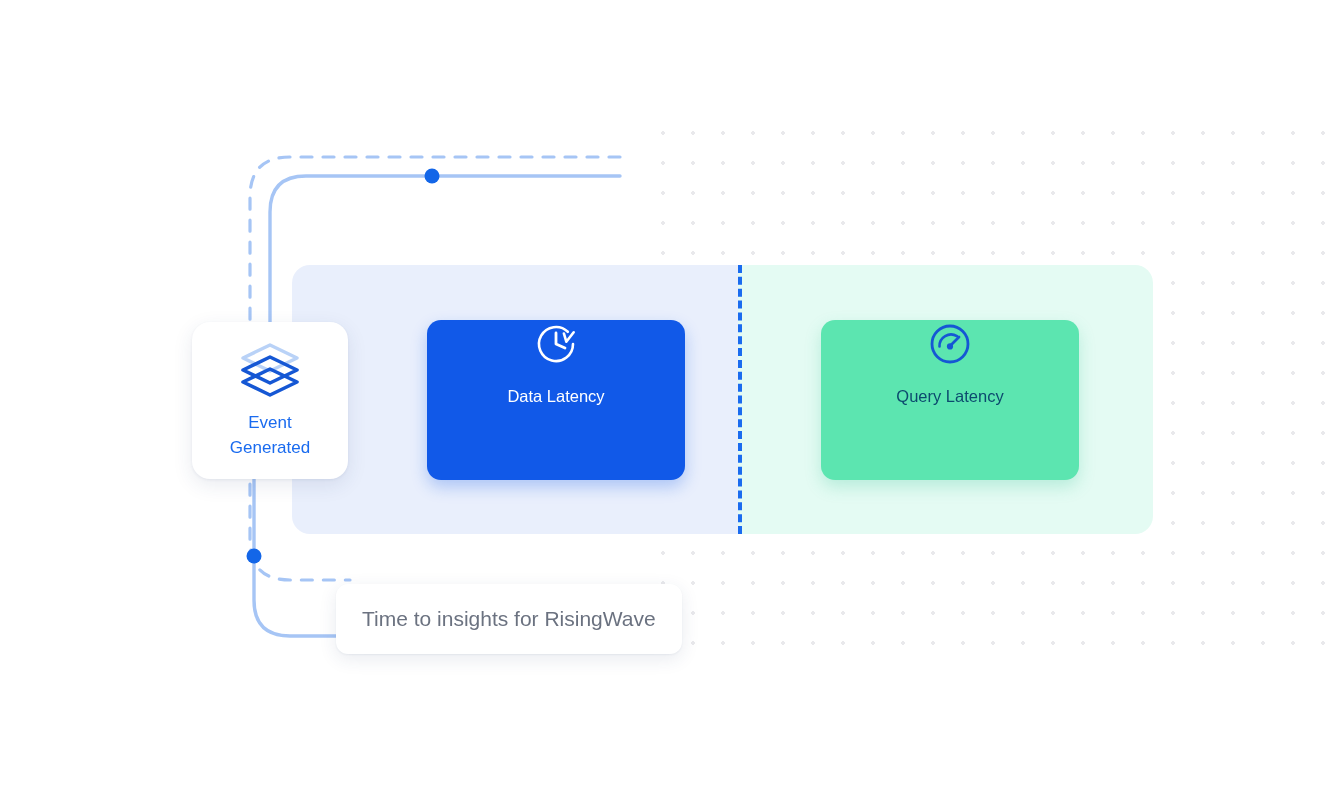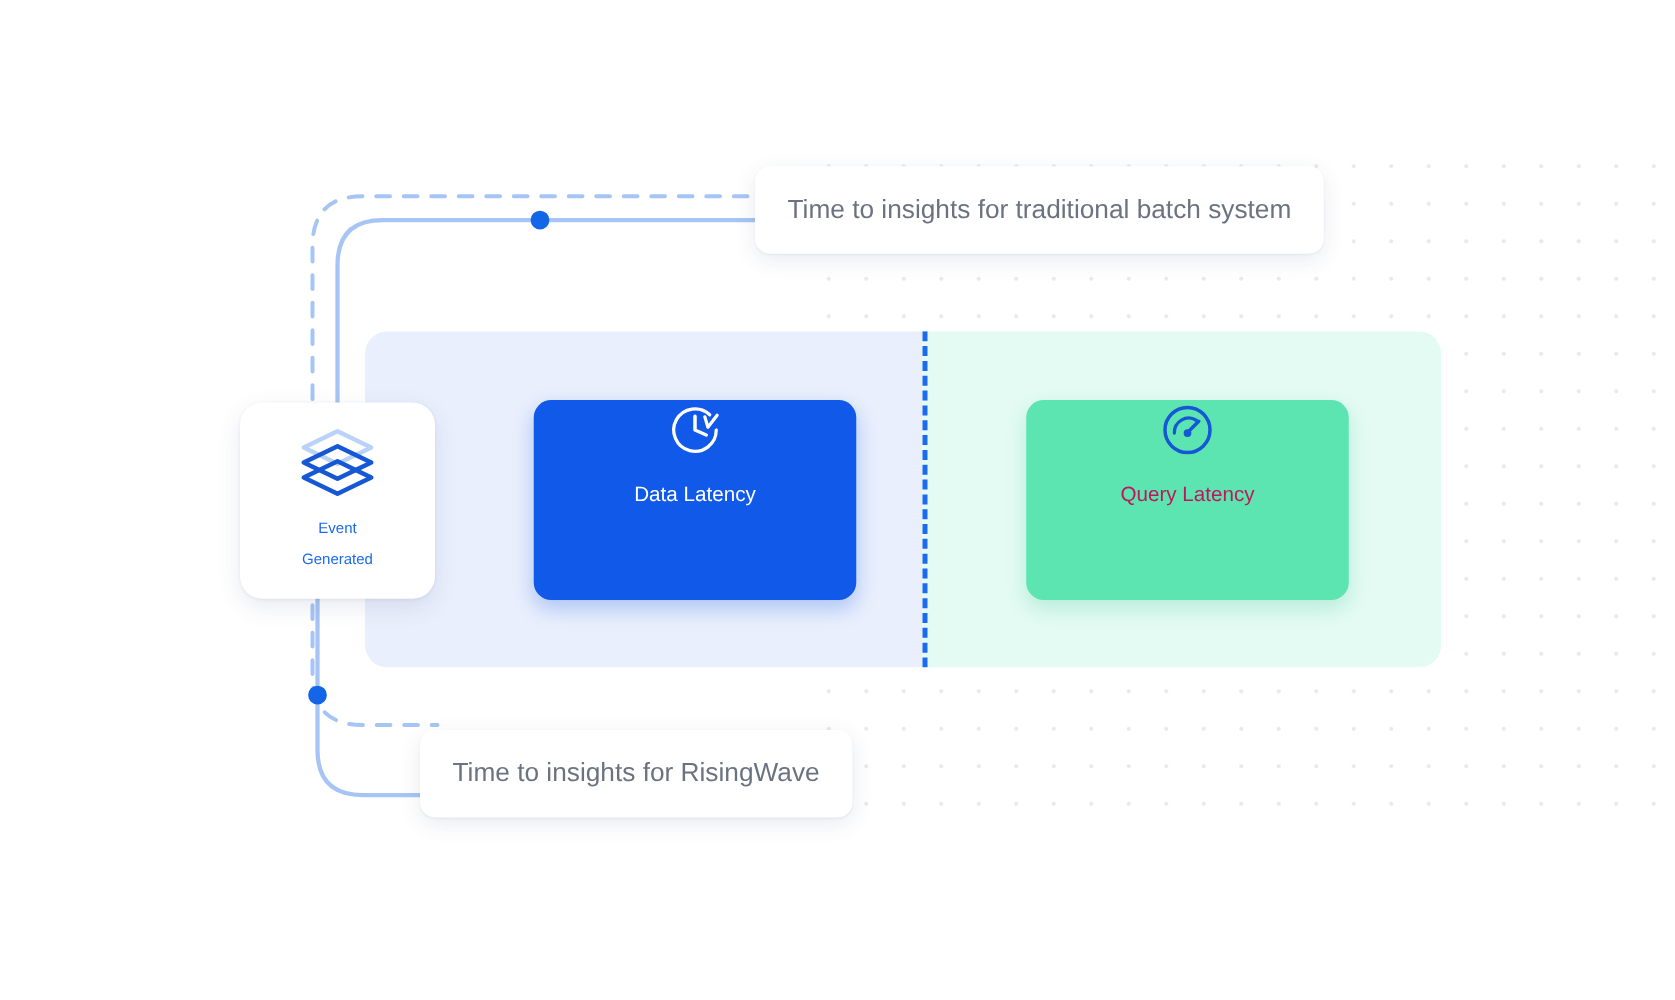--- a/index.html
+++ b/index.html
@@ -89,21 +89,21 @@
     justify-content: center;
   }
   .event-card .icon-wrap {
     width: 62px;
     height: 56px;
     margin-bottom: 12px;
     display: block;
   }
   .event-card .event-label {
     color: #1a6bef;
-    font-size: 12px;
+    font-size: 17px;
     line-height: 25px;
     text-align: center;
     font-family: "Liberation Sans", sans-serif;
   }
 
   
   .latency-card {
     position: absolute;
     width: 258px;
     height: 160px;
@@ -130,21 +130,21 @@
     background: #1159e8;
     box-shadow: 0 7px 16px rgba(17, 89, 232, 0.28);
   }
   .card-data .latency-label { color: #ffffff; }
   .card-query {
     left: 821px;
     top: 320px;
     background: #5ce5b0;
     box-shadow: 0 7px 16px rgba(58, 196, 150, 0.26);
   }
-  .card-query .latency-label { color: #be185d; }
+  .card-query .latency-label { color: #0c4a6e; }
 
   
   .callout {
     position: absolute;
     background: #ffffff;
     border-radius: 12px;
     box-shadow: 0 5px 18px rgba(40, 60, 110, 0.10),
                 0 1px 2px rgba(40, 60, 110, 0.06);
     display: flex;
     align-items: center;
@@ -223,20 +223,17 @@
       <svg viewBox="0 0 48 48" width="48" height="48" xmlns="http://www.w3.org/2000/svg">
         <circle cx="24" cy="24" r="18" fill="none" stroke="#1557d4" stroke-width="2.8"></circle>
         <path d="M13.5 26.5 A11.5 11.5 0 0 1 31 16.2" fill="none" stroke="#1557d4" stroke-width="2.6" stroke-linecap="round"></path>
         <path d="M24 26 L33 17" fill="none" stroke="#1557d4" stroke-width="2.8" stroke-linecap="round"></path>
         <circle cx="24" cy="26.4" r="3.1" fill="#1557d4"></circle>
       </svg>
     </span>
     <div class="latency-label">Query Latency</div>
   </div>
 
-  <div class="callout callout-top">
-    <span>Time to insights for traditional batch system</span>
-  </div>
   <div class="callout callout-bottom">
     <span>Time to insights for RisingWave</span>
   </div>
 
 </div>
 
 </body></html>

